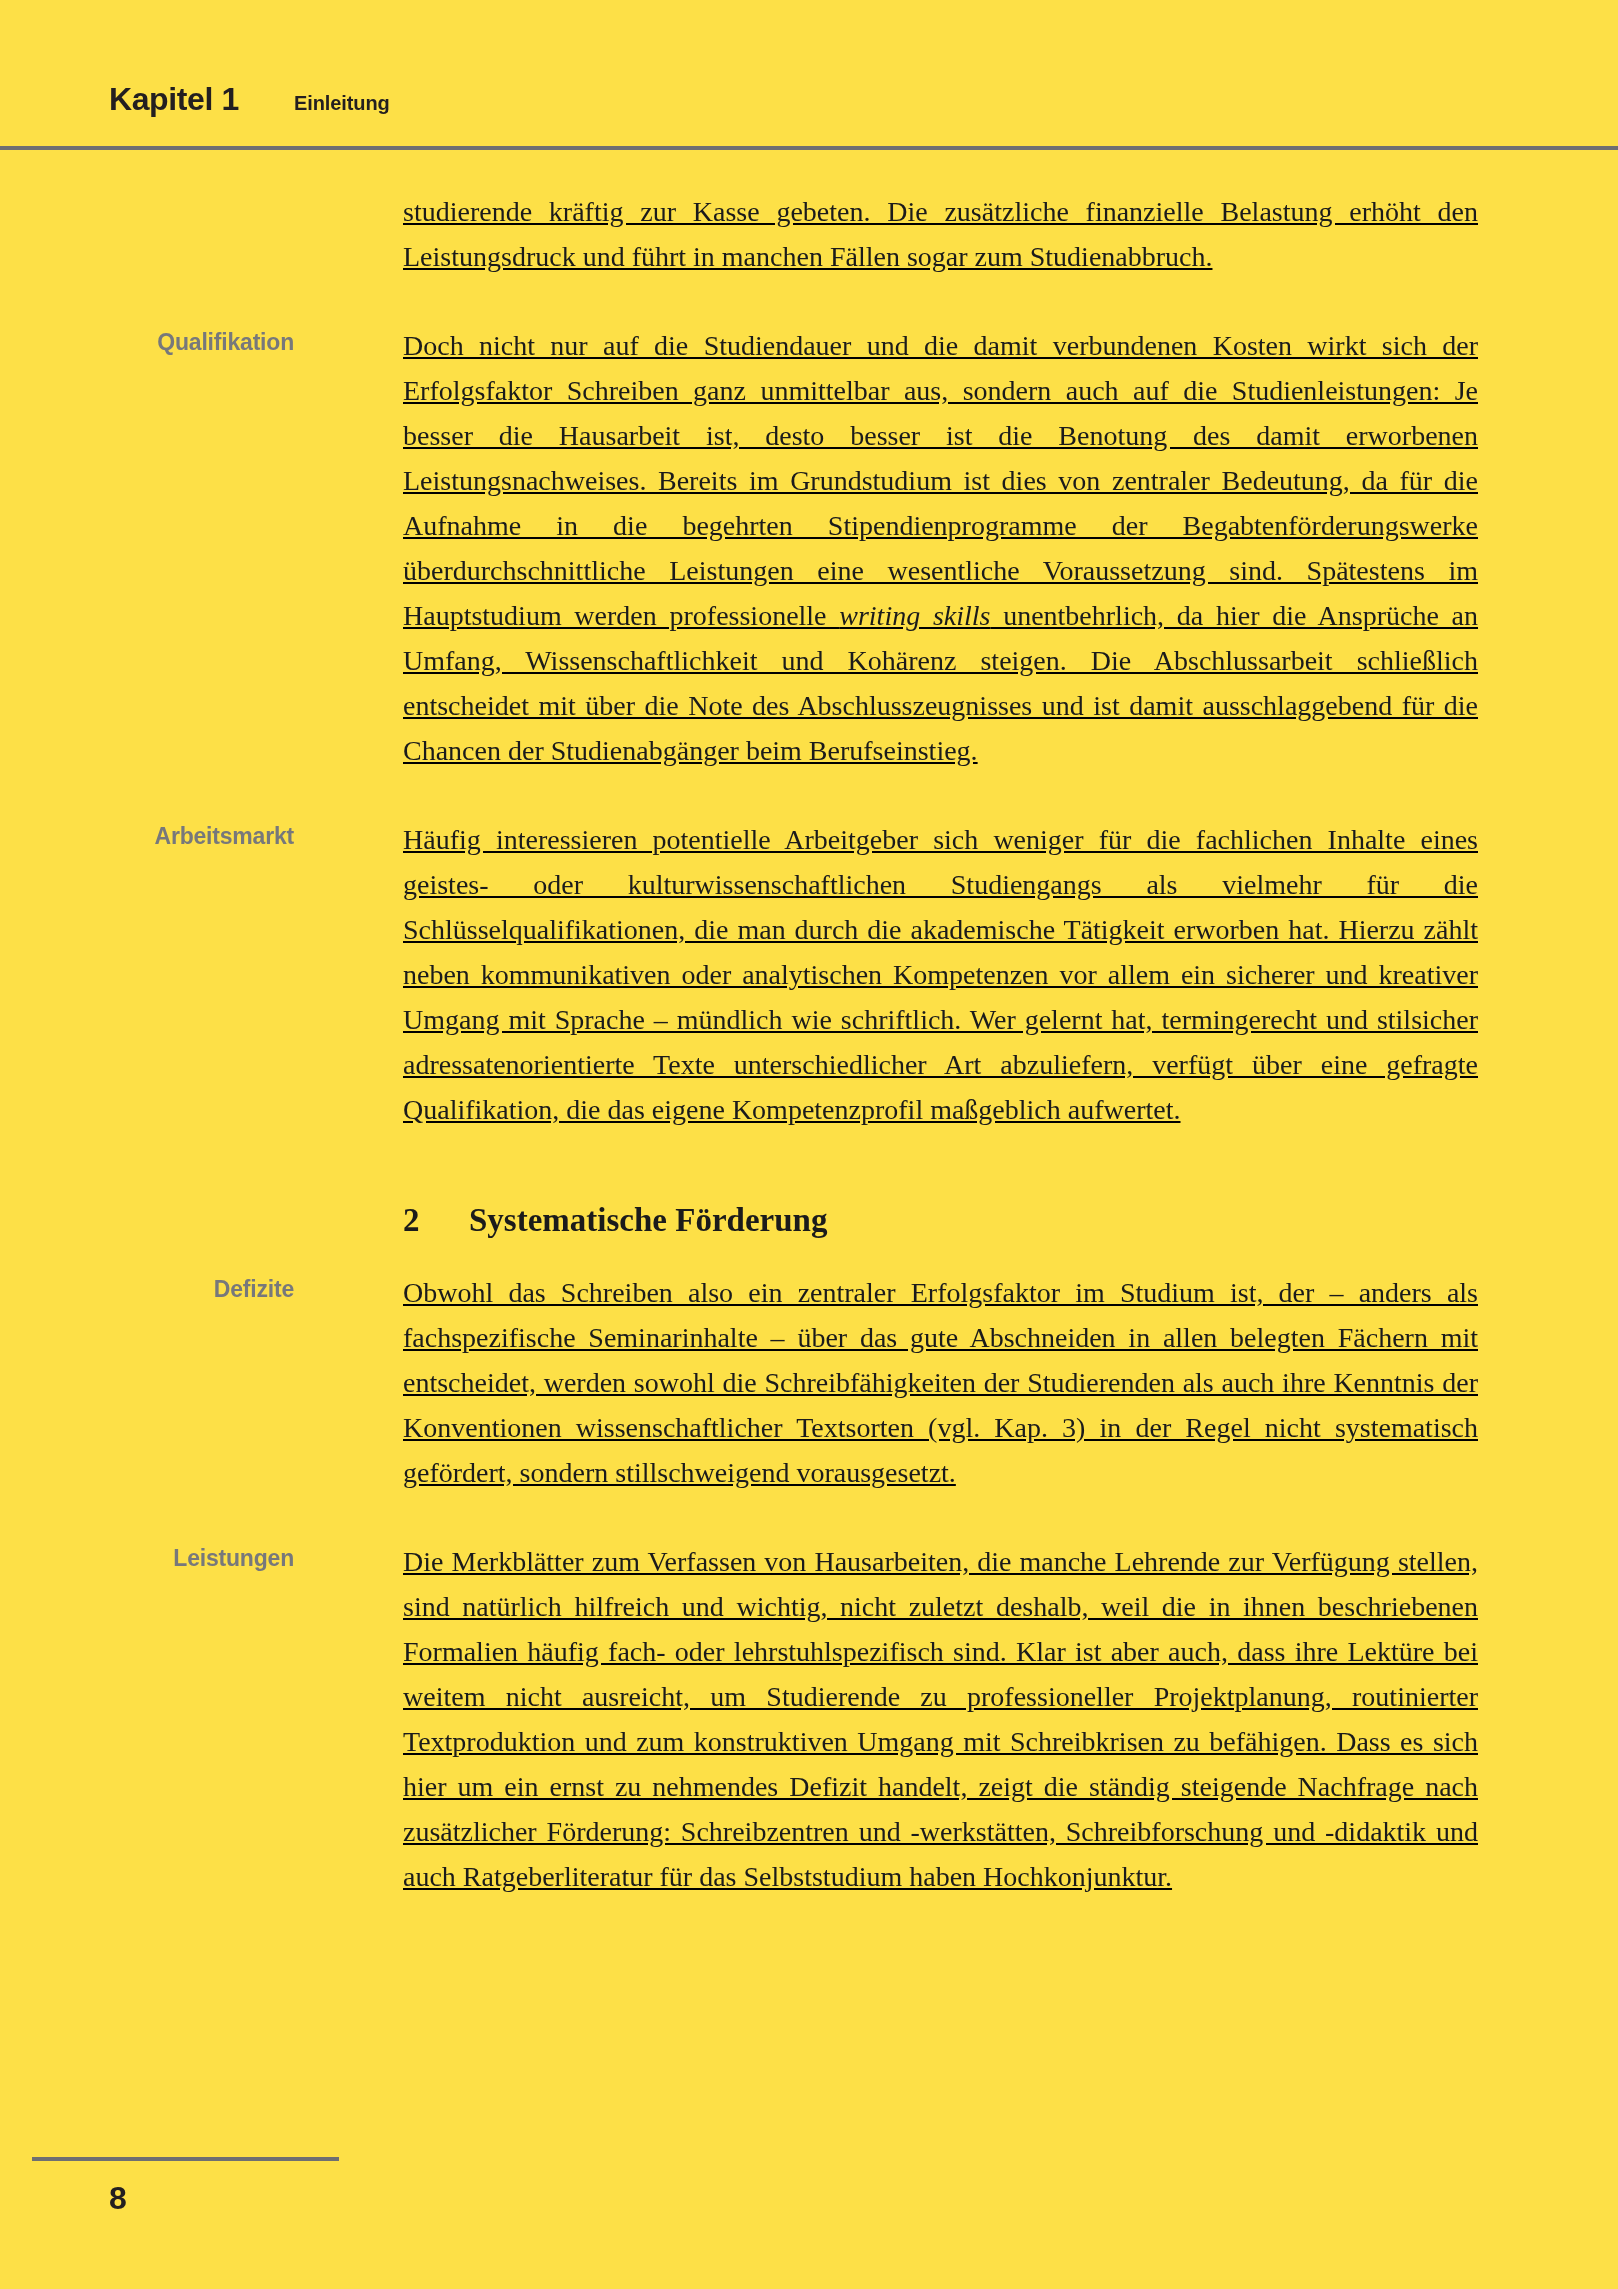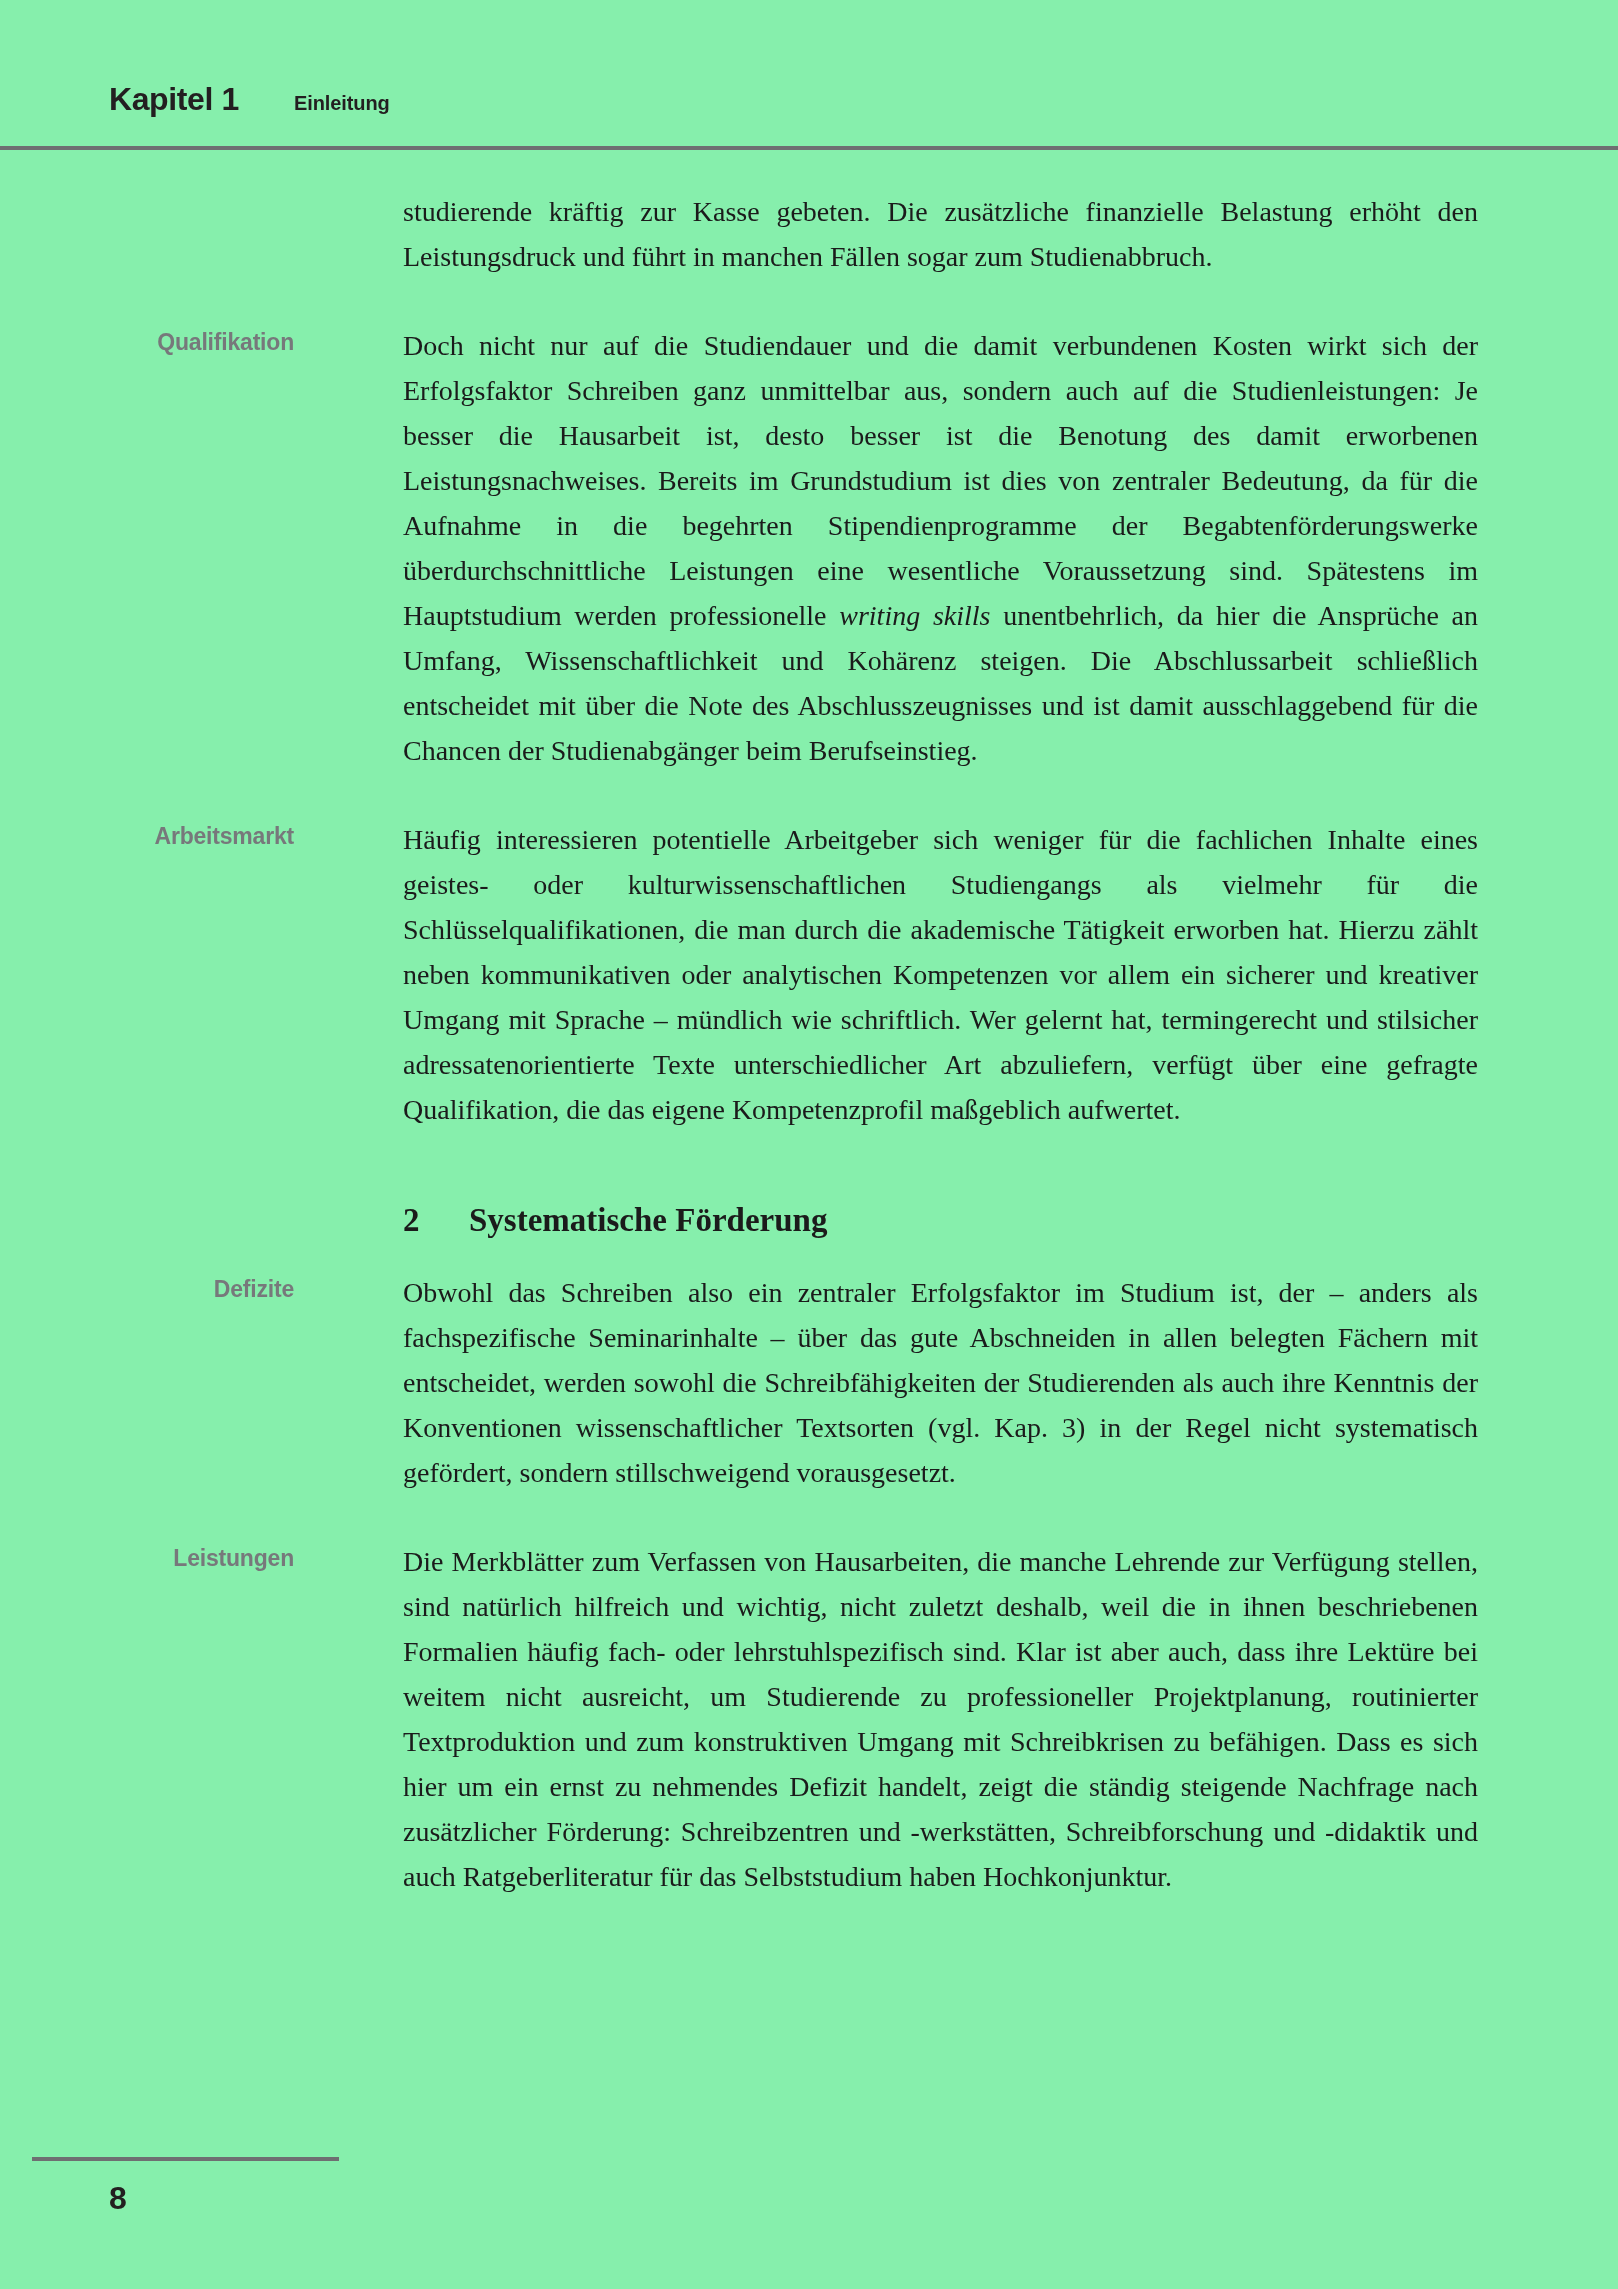--- a/index.html
+++ b/index.html
@@ -6,21 +6,21 @@
   html, body {
     margin: 0;
     padding: 0;
     background: #ffffff;
   }
 
   .page {
     position: relative;
     width: 1619px;
     height: 2290px;
-    background: #86efac;
+    background: #fde047;
     box-sizing: border-box;
     overflow: hidden;
   }
 
   
   .running-head {
     position: absolute;
     left: 109px;
     top: 81px;
     width: 1514px;
@@ -61,20 +61,21 @@
     left: 0px;
     top: 189px;
     width: 1619px;
   }
 
   .block {
     position: relative;
     display: block;
     width: 1340px;
     box-sizing: border-box;
+    text-decoration: underline;
   }
 
   .marginal {
     position: absolute;
     left: 0px;
     top: 5.5px;
     width: 305px;
     text-align: right;
     padding-right: 11px;
     box-sizing: border-box;

